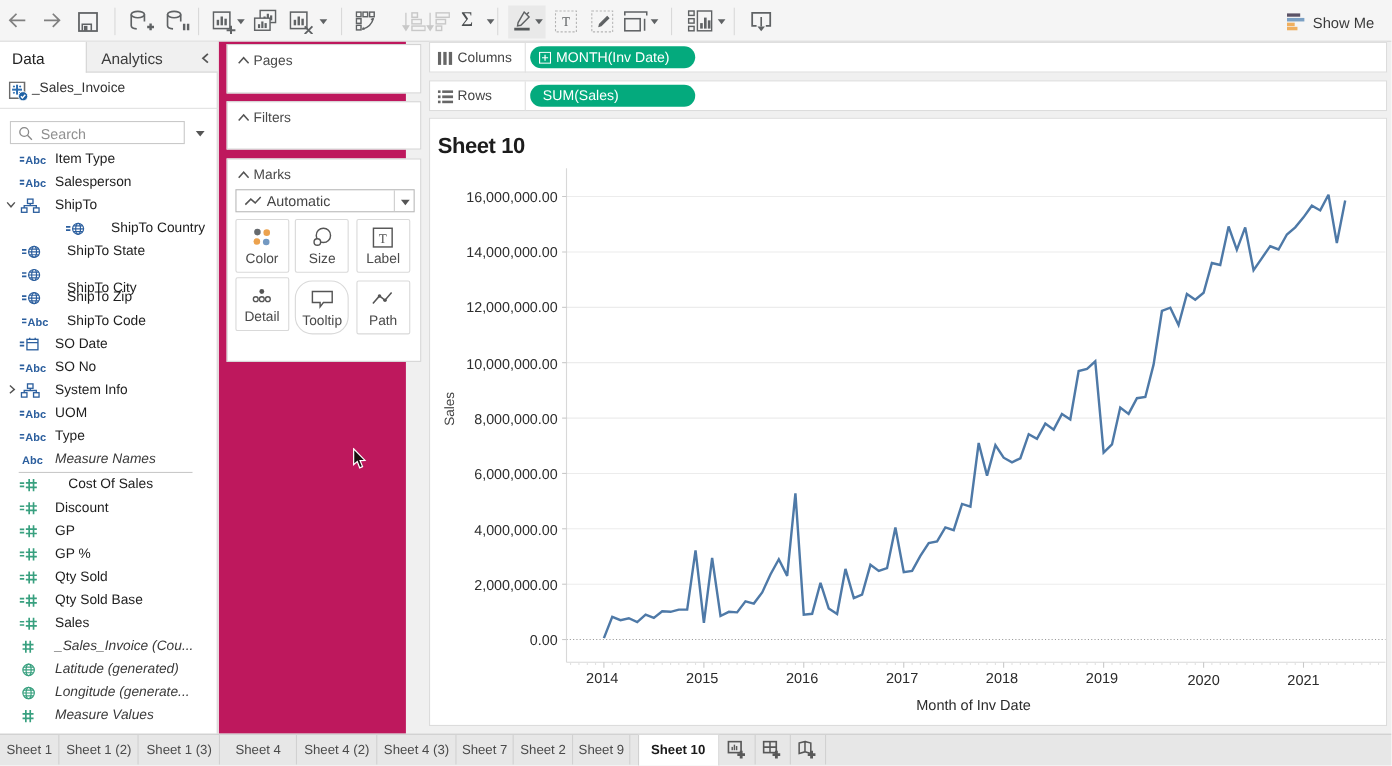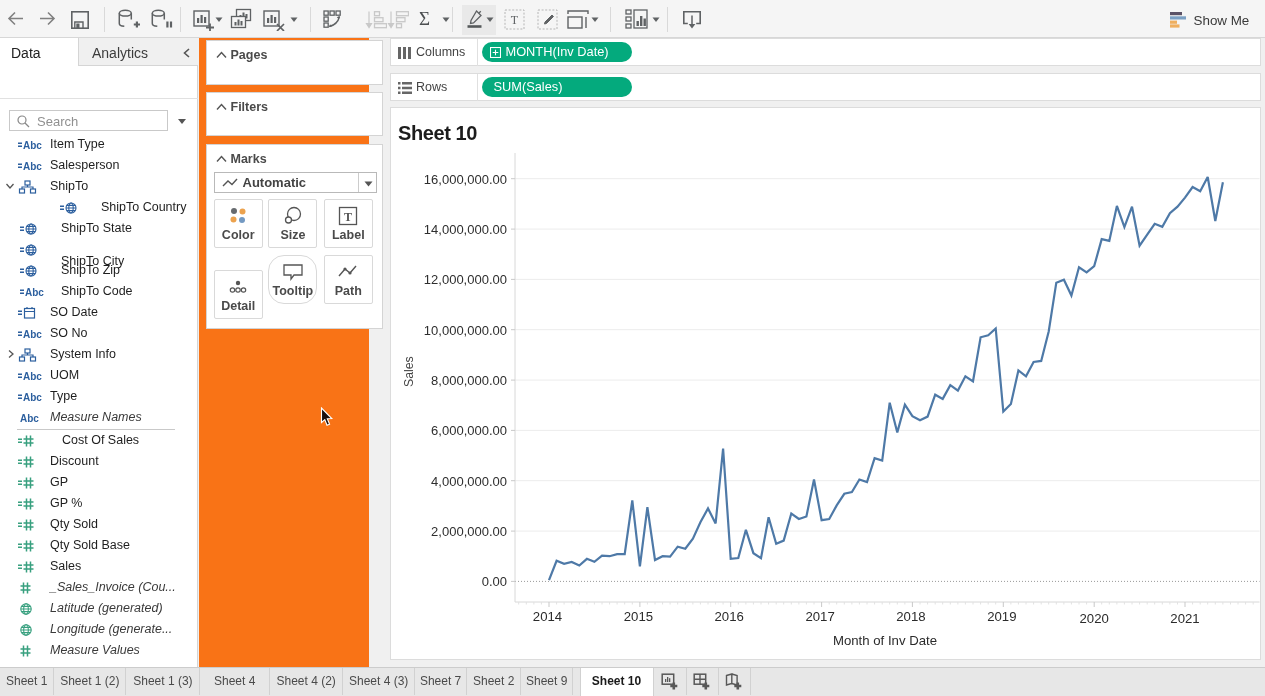--- a/index.html
+++ b/index.html
@@ -181,20 +181,33 @@
 <div class="abs" style="left:1193.5px; top:12.5px; font-size:13.4px; color:#3a3a3a;">Show Me</div>
   </div>
 
 <div class="abs" id="datapane">
   <div class="abs paneltab" style="left:11px; top:7px; color:#222;">Data</div>
   <div class="abs" id="tab-analytics"></div>
   <div class="abs paneltab" style="left:92px; top:7px; color:#3c3c3c;">Analytics</div>
   <svg class="abs" style="left:182px; top:10px;" width="10" height="10" viewBox="0 0 10 10">
       <path d="M7 1 L2.5 5 L7 9" stroke="#555" stroke-width="1.6" fill="none"></path>
     </svg>
+  <div class="abs" id="dsrow">
+    <svg class="abs" style="left:8px; top:8px;" width="18" height="18" viewBox="0 0 18 18">
+        <rect x="0.7" y="0.7" width="13.6" height="14.6" stroke="#6a6a6a" fill="#fff" stroke-width="1.4"></rect>
+        <g fill="#2b6cb0">
+          <rect x="6.6" y="3" width="1.8" height="9"></rect>
+          <rect x="3" y="6.6" width="9" height="1.8"></rect>
+          <path d="M4.7 3.6 l1.1 1.1 -1.1 1.1 -1.1 -1.1 Z M10.3 3.6 l1.1 1.1 -1.1 1.1 -1.1 -1.1 Z M4.7 9.3 l1.1 1.1 -1.1 1.1 -1.1 -1.1 Z M10.3 9.3 l1.1 1.1 -1.1 1.1 -1.1 -1.1 Z"></path>
+        </g>
+        <circle cx="13" cy="13.5" r="4.2" fill="#1f62a5" stroke="#fff" stroke-width="0.8"></circle>
+        <path d="M11 13.5 L12.4 15 L15 12.2" stroke="#fff" stroke-width="1.3" fill="none"></path>
+      </svg>
+    <div class="abs" style="left:29px; top:7px; font-size:12.5px; color:#333;">_Sales_Invoice</div>
+  </div>
   <div class="abs" style="left:0; top:60px; width:198px; height:1px; background:#e1e1e1;"></div>
   <div class="abs" id="searchbox">
     <svg class="abs" style="left:6px; top:3px;" width="14" height="14" viewBox="0 0 14 14">
         <circle cx="6" cy="6" r="4" stroke="#888" stroke-width="1.2" fill="none"></circle>
         <path d="M9 9 L13 13" stroke="#888" stroke-width="1.2"></path>
       </svg>
     <div class="abs" style="left:27px; top:3px; font-size:13px; color:#909090;">Search</div>
   </div>
   <svg class="abs" style="left:176px; top:78px;" width="12" height="10" viewBox="0 0 12 10">
       <path d="M2 3 L6 8 L10 3 Z" fill="#555"></path>
@@ -426,21 +439,21 @@
           <g stroke="#38a07f" stroke-width="1.5">
             <path d="M6.5 1.5 V12.5 M10.5 1.5 V12.5 M3.5 5 H13.5 M3.5 9 H13.5"></path>
           </g>
         </svg>
         <div class="flabel it" style="left:50px;">Measure Values</div>
       </div>
 <div class="abs" style="left:17px; top:391px; width:158px; height:1px; background:#c9c9c9;"></div>
     </div>
 </div>
 
-<div class="abs" id="cardspane" style="left:199px; top:38px; width:170px; height:629px; background:#f97316;font-weight:bold;">
+<div class="abs" id="cardspane" style="left:199px; top:38px; width:170px; height:629px; background:#be185d;">
   <div class="card" style="left:6.5px; top:2px; width:177px; height:45px;">
       <div class="cardhead" style="left:24px;">Pages</div>
       <svg class="abs" style="left:9px; top:10px;" width="11" height="8" viewBox="0 0 11 8">
         <path d="M1 6.5 L5.5 1.5 L10 6.5" stroke="#555" stroke-width="1.4" fill="none"></path>
       </svg>
     </div>
   <div class="card" style="left:6.5px; top:54px; width:177px; height:44px;">
       <div class="cardhead" style="left:24px;">Filters</div>
       <svg class="abs" style="left:9px; top:10px;" width="11" height="8" viewBox="0 0 11 8">
         <path d="M1 6.5 L5.5 1.5 L10 6.5" stroke="#555" stroke-width="1.4" fill="none"></path>
@@ -478,21 +491,21 @@
         </svg></div>
       <div class="lbl">Size</div>
     </div>
 <div class="mbtn" style="left:124.8px; top:161px;">
       <div style="margin-top:4px;"><svg width="24" height="24" viewBox="0 0 24 24">
           <rect x="3.5" y="3.5" width="17" height="17" stroke="#555" fill="none" stroke-width="1.3"></rect>
           <text x="12" y="16.5" font-size="12" fill="#555" text-anchor="middle" font-family="Liberation Serif">T</text>
         </svg></div>
       <div class="lbl">Label</div>
     </div>
-<div class="mbtn" style="left:14.7px; top:232px;text-align:center;">
+<div class="mbtn" style="left:14.7px; top:214px;text-align:center;">
       <div style="margin-top:4px;"><svg width="24" height="24" viewBox="0 0 24 24">
           <circle cx="12" cy="8" r="2.2" fill="#555"></circle>
           <circle cx="6.5" cy="15" r="2.2" stroke="#555" fill="none" stroke-width="1.2"></circle>
           <circle cx="12" cy="15" r="2.2" stroke="#555" fill="none" stroke-width="1.2"></circle>
           <circle cx="17.5" cy="15" r="2.2" stroke="#555" fill="none" stroke-width="1.2"></circle>
         </svg></div>
       <div class="lbl">Detail</div>
     </div>
 <div class="mbtn" style="left:69.4px; top:217.4px;border-radius:16px;">
       <div style="margin-top:4px;"><svg width="26" height="24" viewBox="0 0 26 24">

